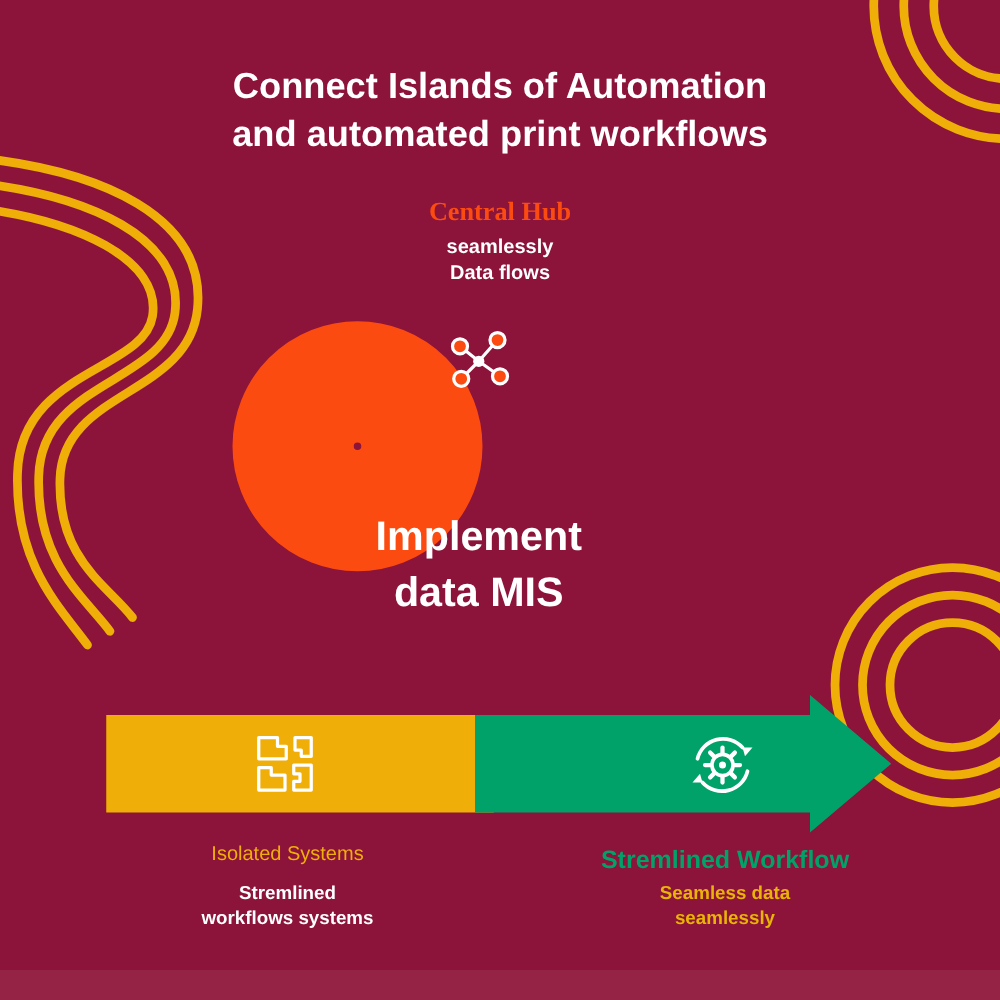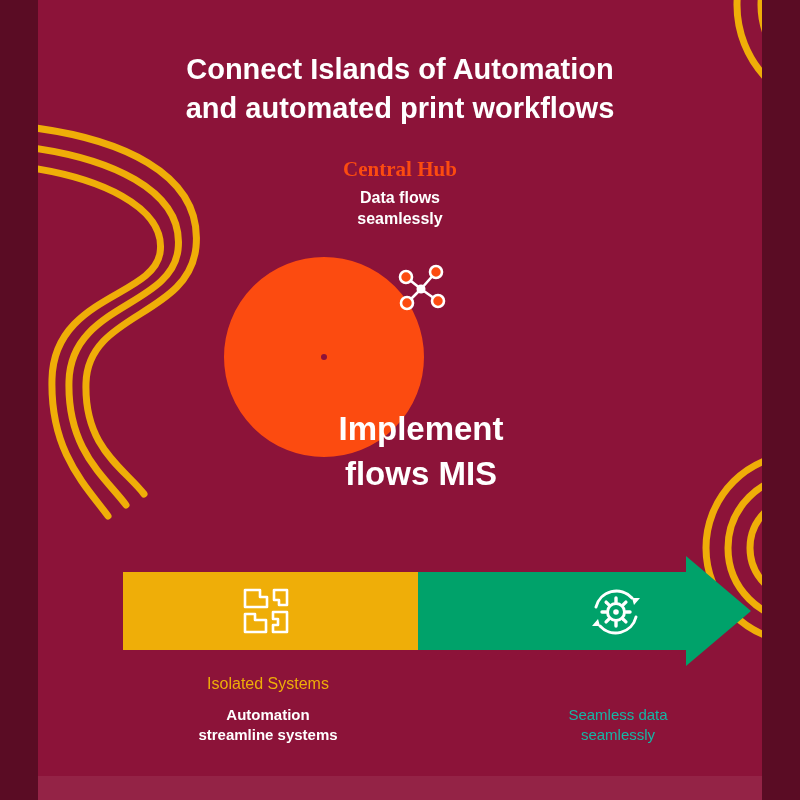--- a/index.html
+++ b/index.html
@@ -1,19 +1,19 @@
 <!DOCTYPE html>
 <html style="--background: #8C1339; --orange: #FC4B10; --gold: #EFAE08; --green: #00A26A; --white: #FFFFFF;"><head>
 <meta charset="utf-8">
 <style>
   * { margin: 0; padding: 0; box-sizing: border-box; }
   html, body { background: #5a0c24; }
   .canvas {
     position: relative;
-    width: 724px;
+    width: 800px;
     height: 800px;
     margin: 0 auto;
     background: var(--background, #8C1339);
     overflow: hidden;
     font-family: "Liberation Sans", sans-serif;
   }
   
   .deco { position: absolute; inset: 0; z-index: 1; }
   .deco path, .deco circle {
     fill: none;
@@ -70,21 +70,21 @@
   .isolated-sub {
     top: 705px; left: 55px; width: 350px;
     color: #fff; font-size: 15px; font-weight: bold; line-height: 1.3;
   }
   .streamlined-label {
     top: 677px; left: 405px; width: 350px;
     color: var(--green, #00A26A); font-size: 20px; font-weight: bold;
   }
   .streamlined-sub {
     top: 705px; left: 405px; width: 350px;
-    color: #14b8a6; font-size: 15px; font-weight: normal; line-height: 1.3;
+    color: #eab308; font-size: 15px; font-weight: bold; line-height: 1.3;
   }
   .line { display: block; }
   .bottom-sheen {
     position: absolute; left: 0; right: 0; bottom: 0; height: 24px;
     background: rgba(255, 255, 255, 0.07);
     z-index: 1;
   }
 </style>
 </head>
 <body>
@@ -111,34 +111,34 @@
 
   <div class="bottom-sheen"></div>
 
   <h1 class="txt title">
     <span class="line">Connect Islands of Automation</span>
     <span class="line">and automated print workflows</span>
   </h1>
 
   <div class="txt hub-label">Central Hub</div>
   <div class="txt hub-sub">
+    <span class="line">seamlessly</span>
     <span class="line">Data flows</span>
-    <span class="line">seamlessly</span>
   </div>
 
   <div class="band-yellow"></div>
   <svg class="arrow-green" width="340" height="122" viewBox="0 0 340 122" aria-hidden="true">
     <polygon points="0,22 268,22 268,6 333,61 268,116 268,100 0,100"></polygon>
   </svg>
 
   <div class="ring"></div>
 
   <div class="txt ring-text">
     <span class="line">Implement</span>
-    <span class="line">flows MIS</span>
+    <span class="line">data MIS</span>
   </div>
 
   <div class="icon icon-network">
     <svg width="56" height="56" viewBox="0 0 56 56" aria-hidden="true">
       <g class="stroke-w" stroke-width="2.6">
         <line x1="28" y1="28" x2="13" y2="16"></line>
         <line x1="28" y1="28" x2="43" y2="11"></line>
         <line x1="28" y1="28" x2="14" y2="42"></line>
         <line x1="28" y1="28" x2="45" y2="40"></line>
         <circle cx="13" cy="16" r="6" fill="var(--orange, #FC4B10)"></circle>
@@ -179,22 +179,23 @@
           <line x1="30" y1="21" x2="30" y2="17"></line>
           <line x1="37.1" y1="23.9" x2="39.9" y2="21.1"></line>
         </g>
         <circle cx="30" cy="31" r="2.8" fill="#fff" stroke="none"></circle>
       </g>
     </svg>
   </div>
 
   <div class="txt isolated-label">Isolated Systems</div>
   <div class="txt isolated-sub">
-    <span class="line">Automation</span>
-    <span class="line">streamline systems</span>
-  </div>
-
+    <span class="line">Stremlined</span>
+    <span class="line">workflows systems</span>
+  </div>
+
+  <div class="txt streamlined-label">Stremlined Workflow</div>
   <div class="txt streamlined-sub">
     <span class="line">Seamless data</span>
     <span class="line">seamlessly</span>
   </div>
 
 </div>
 
 </body></html>

